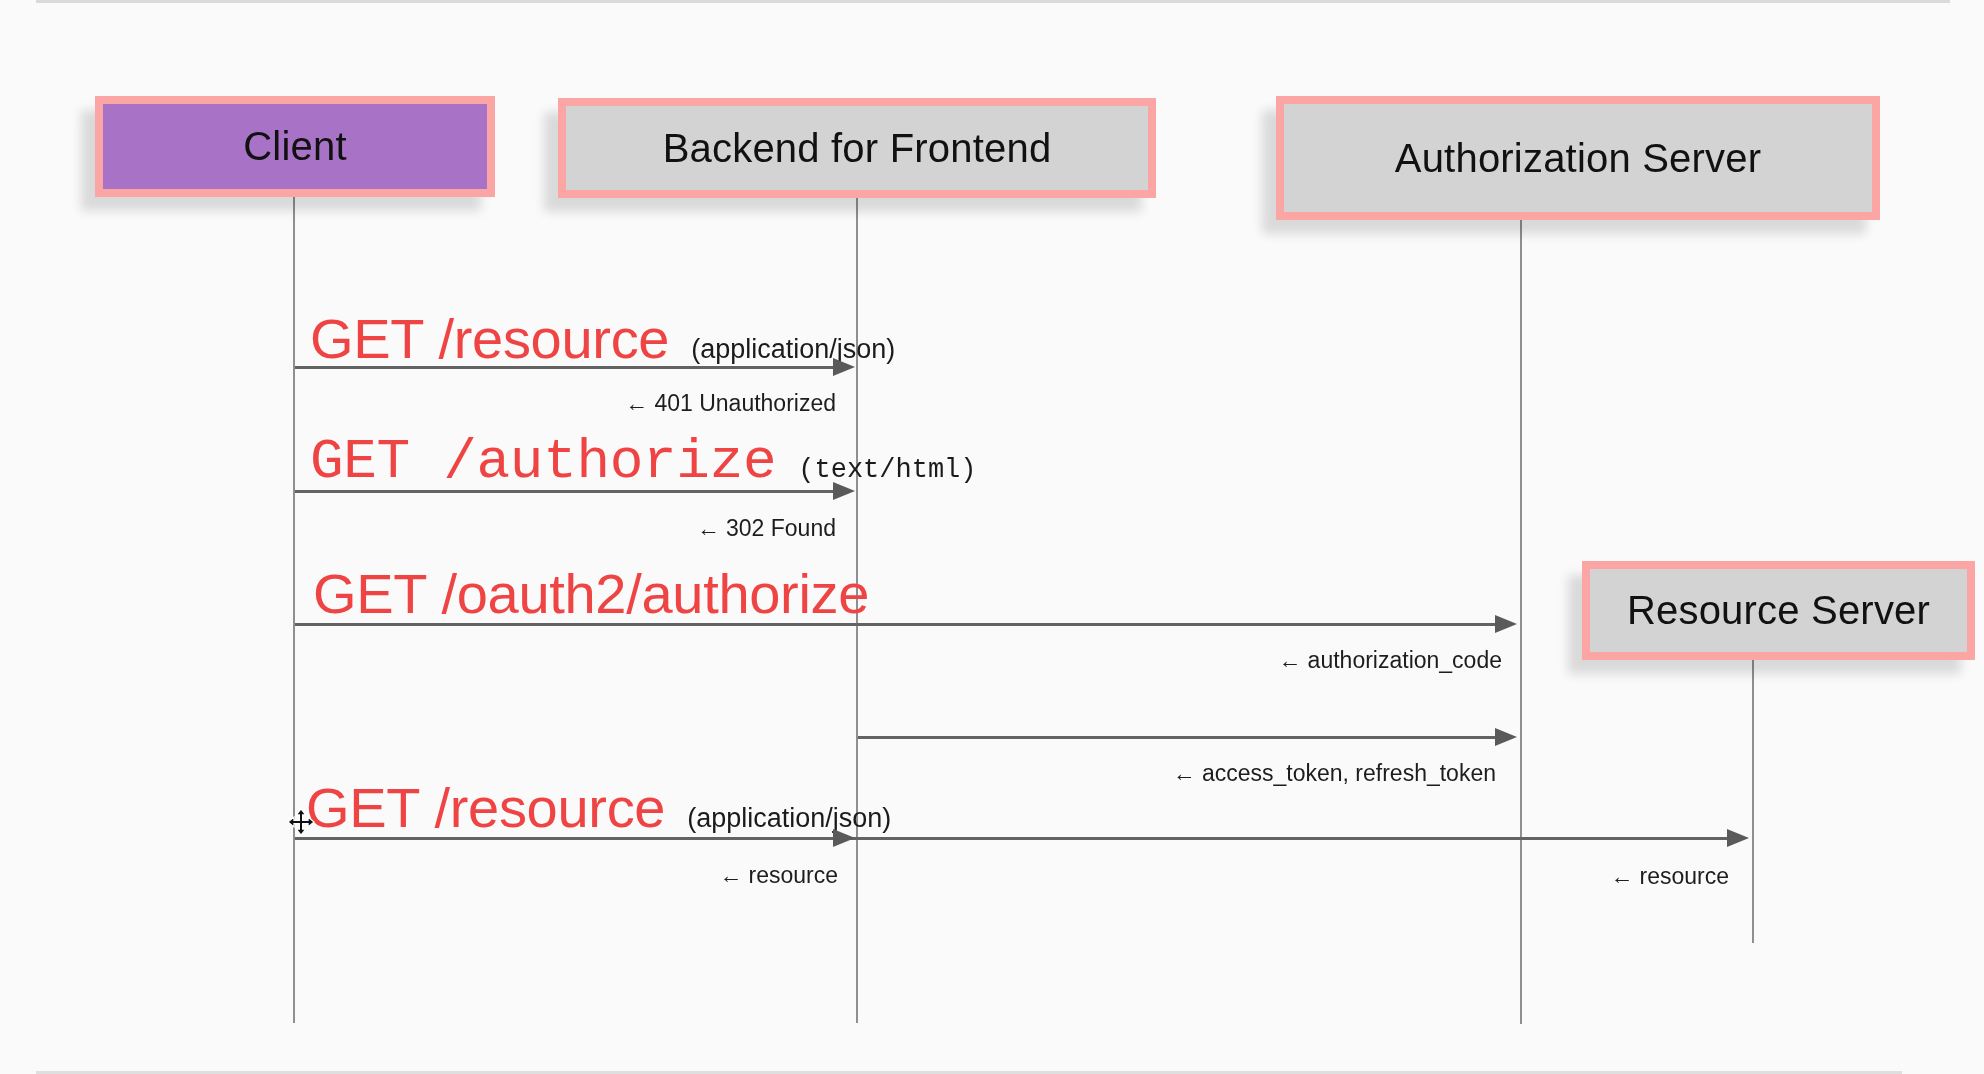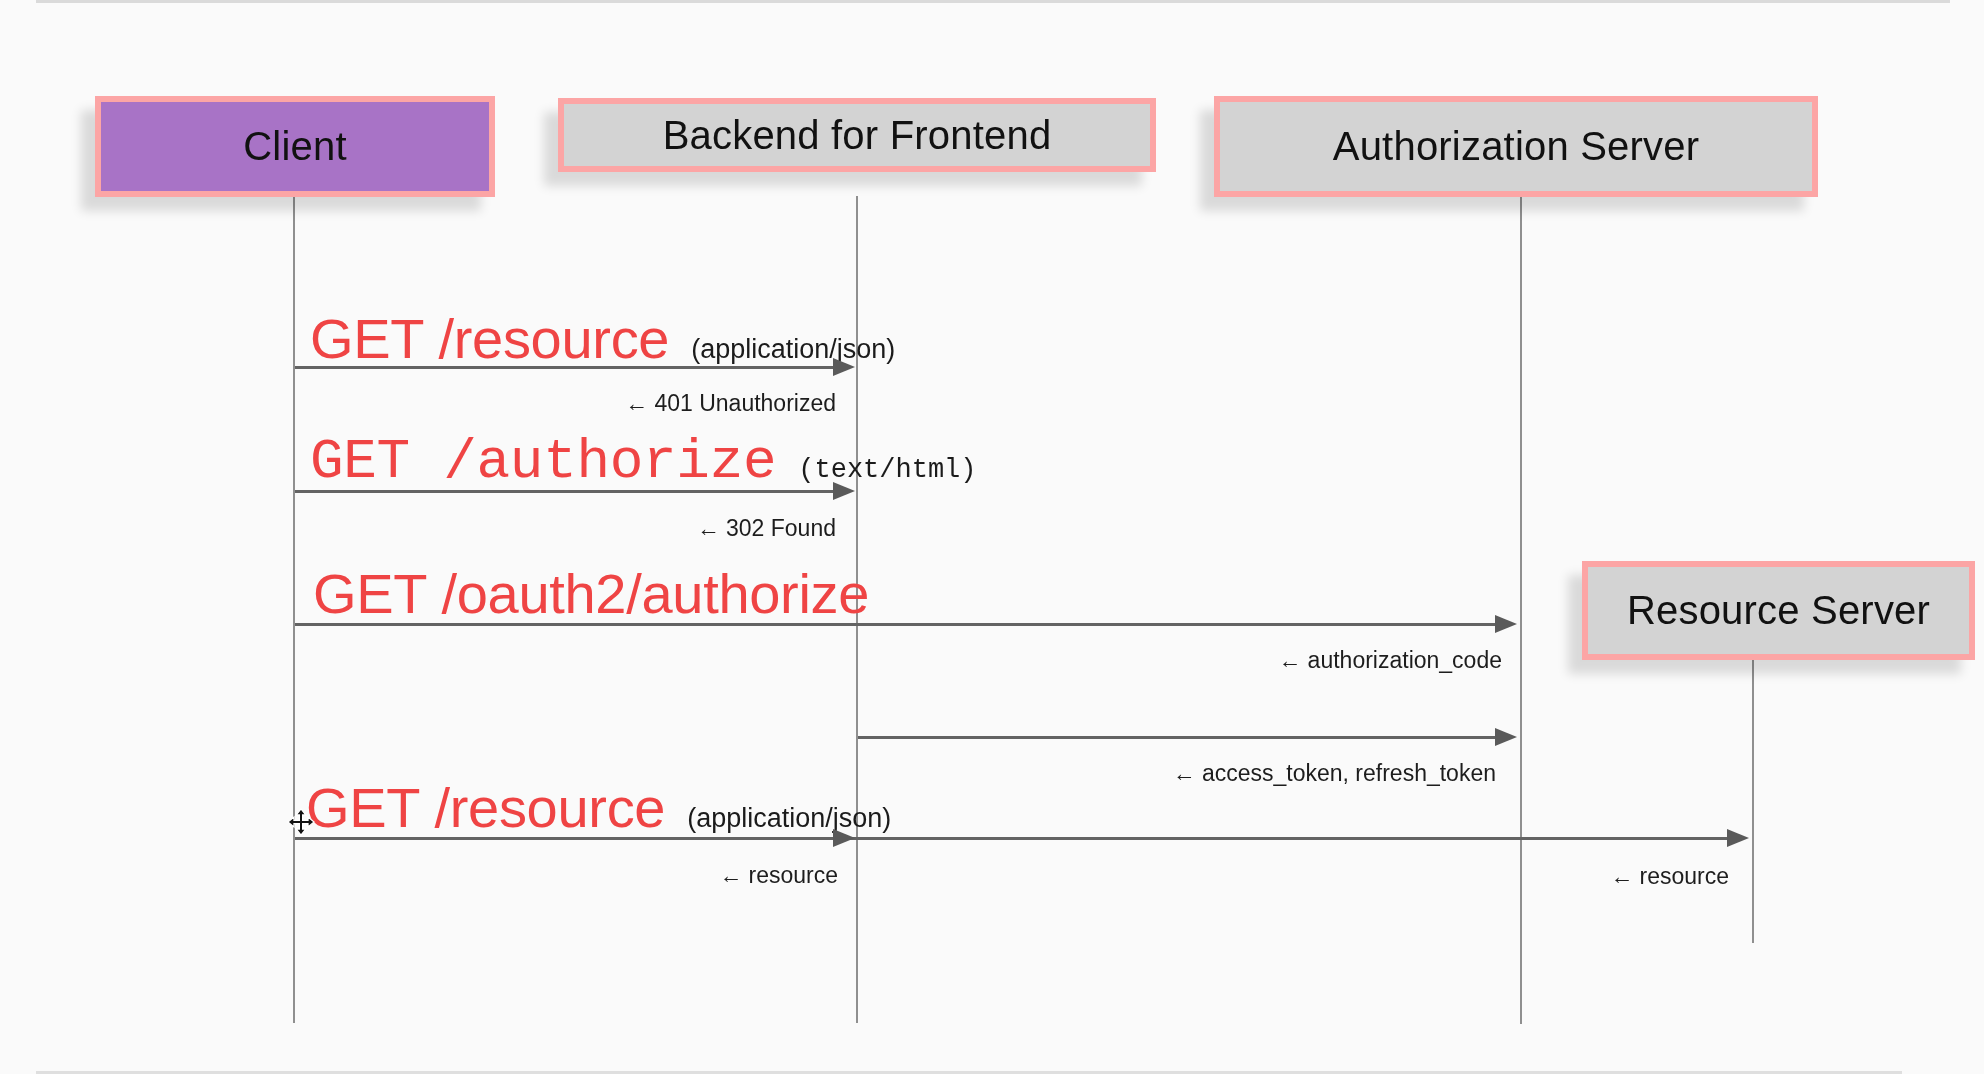--- a/index.html
+++ b/index.html
@@ -10,21 +10,21 @@
     position:relative;
     overflow:hidden;
     color:#161616;
   }
   #canvas{position:absolute;inset:0;width:1984px;height:1074px;}
 
   .edge-line{position:absolute;height:3px;background:#cfcfcf;opacity:.75;}
 
   .actor-box{
     position:absolute;
-    border:6px solid #fca5a5;
+    border:8px solid #fca5a5;
     background:#d3d3d3;
     box-shadow:-14px 14px 10px rgba(0,0,0,0.13);
     display:flex;align-items:center;justify-content:center;
     box-sizing:border-box;
   }
   .actor-box.purple{background:#a873c6;}
   .actor-label{
     font-size:40px;
     color:#111;
     letter-spacing:0.2px;
@@ -77,25 +77,25 @@
 
   <div class="lifeline" style="left:293px;top:197px;height:826px;"></div>
   <div class="lifeline" style="left:856px;top:196px;height:827px;"></div>
   <div class="lifeline" style="left:1520px;top:197px;height:827px;"></div>
   <div class="lifeline" style="left:1752px;top:660px;height:283px;"></div>
 
   <div class="actor-box purple" style="left:95px;top:96px;width:400px;height:101px;">
     <span class="actor-label">Client</span>
   </div>
 
-  <div class="actor-box" style="left:558px;top:98px;width:598px;height:74px;">
+  <div class="actor-box" style="left:558px;top:98px;width:598px;height:100px;">
     <span class="actor-label">Backend for Frontend</span>
   </div>
 
-  <div class="actor-box" style="left:1214px;top:96px;width:604px;height:101px;text-align:center;">
+  <div class="actor-box" style="left:1276px;top:96px;width:604px;height:124px;text-align:center;">
     <span class="actor-label">Authorization Server</span>
   </div>
 
   <div class="actor-box" style="left:1582px;top:561px;width:393px;height:99px;">
     <span class="actor-label">Resource Server</span>
   </div>
 
   <div class="req-label" style="left:310px;top:308px;">
     <span class="req-method">GET /resource</span><span class="req-mime">(application/json)</span>
   </div>

